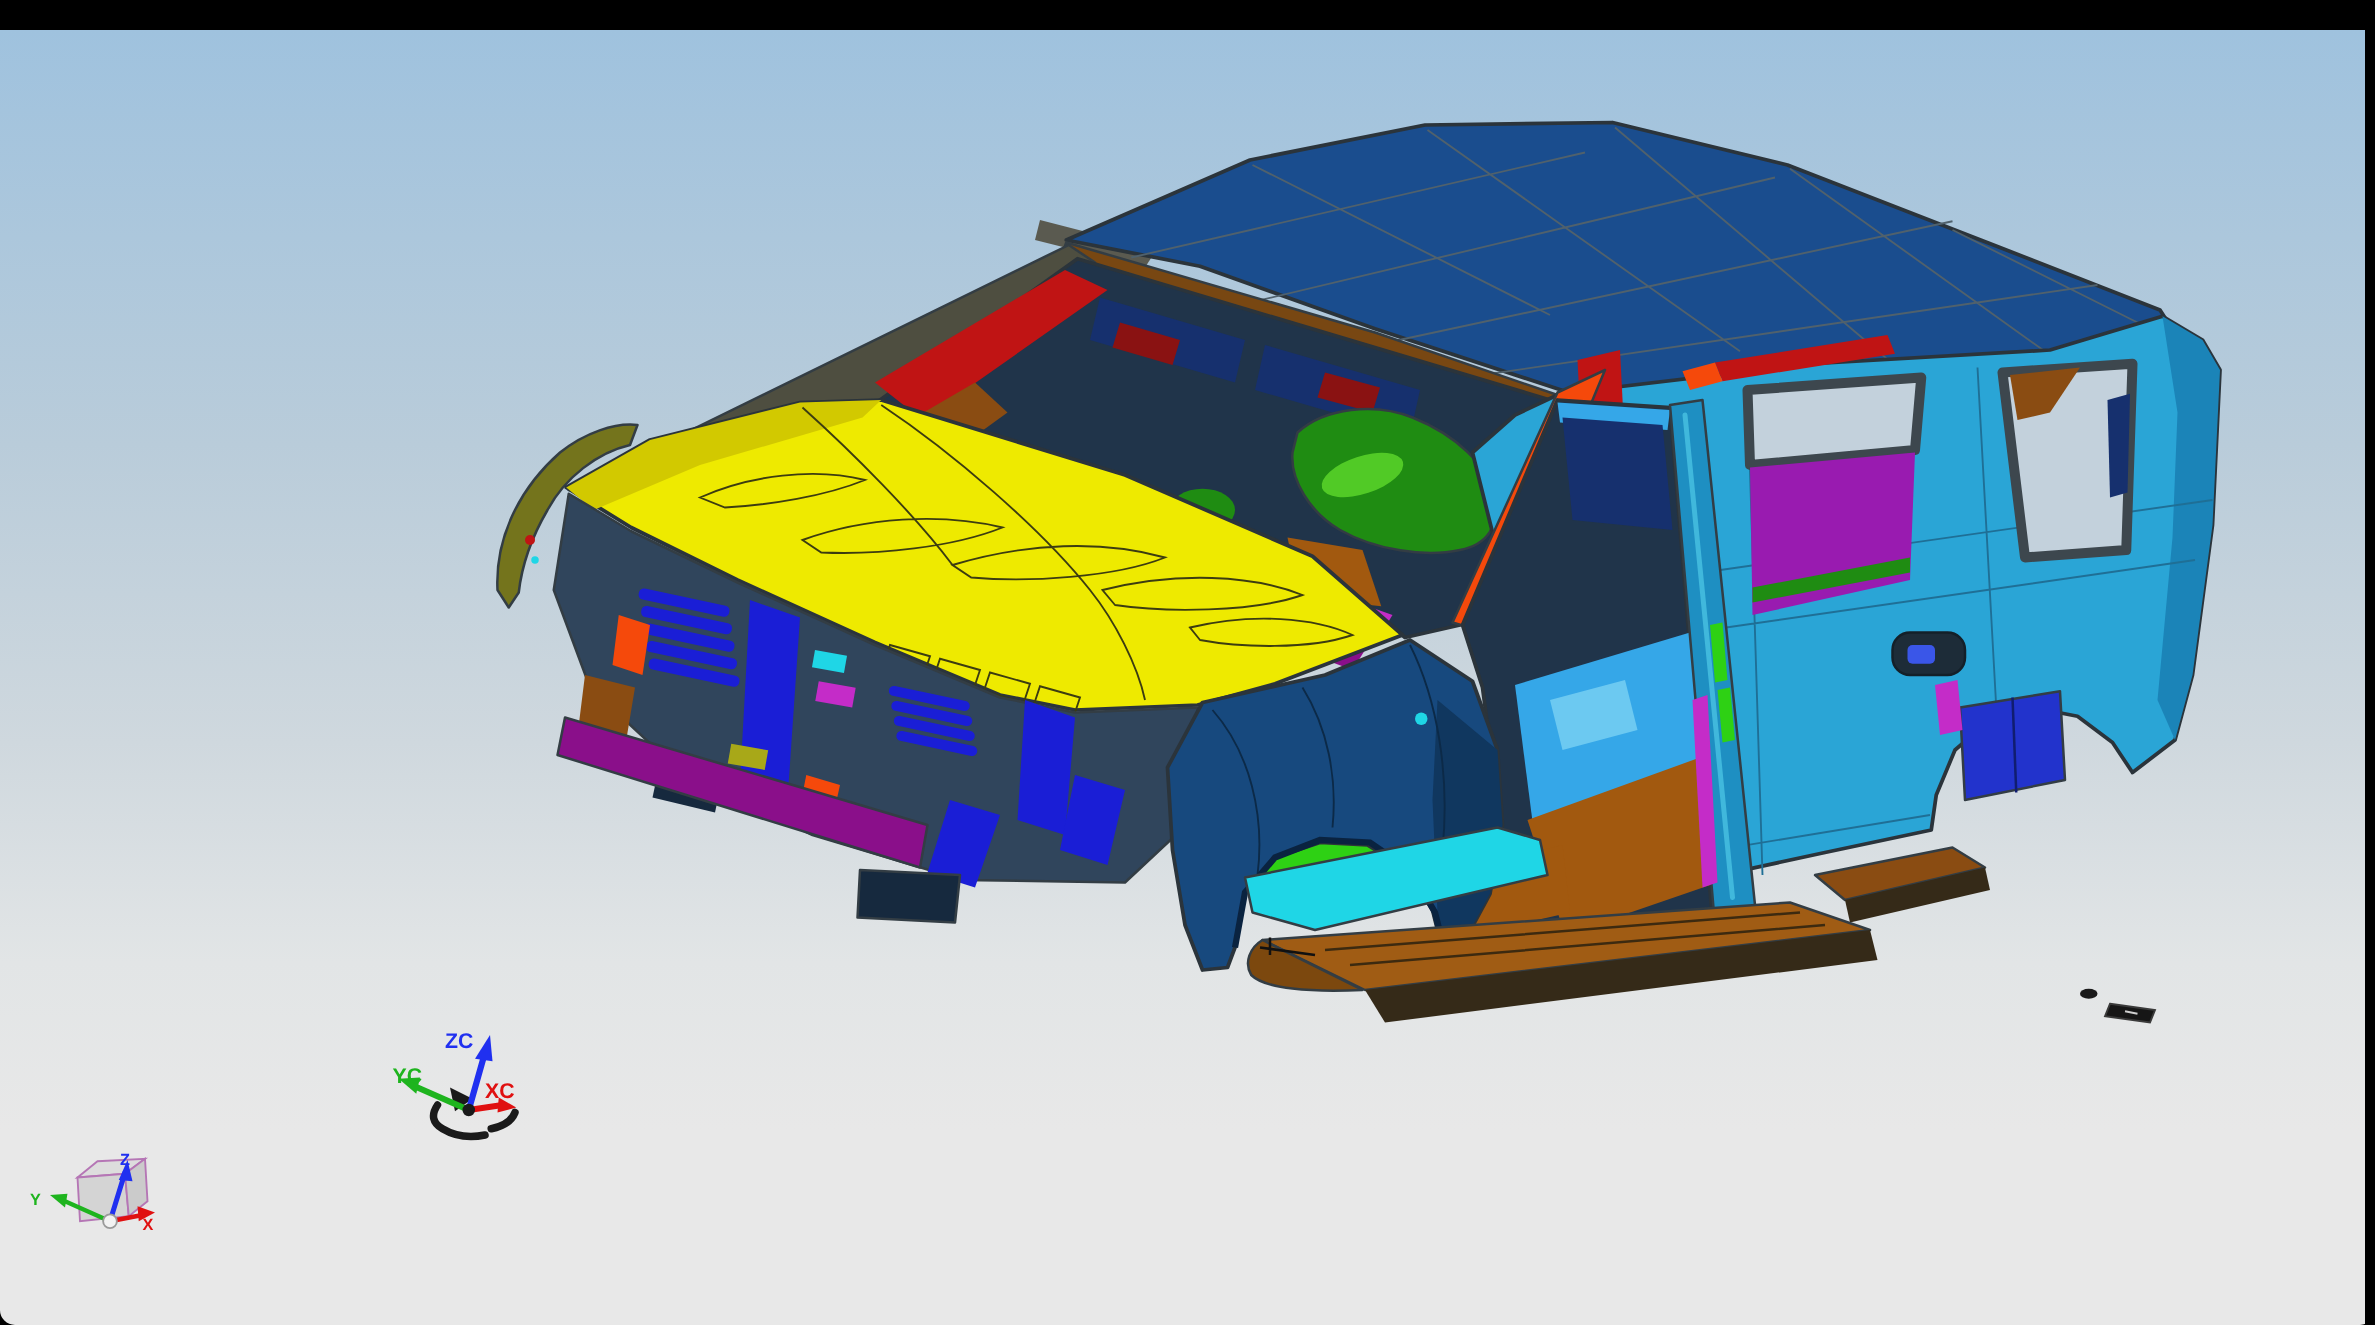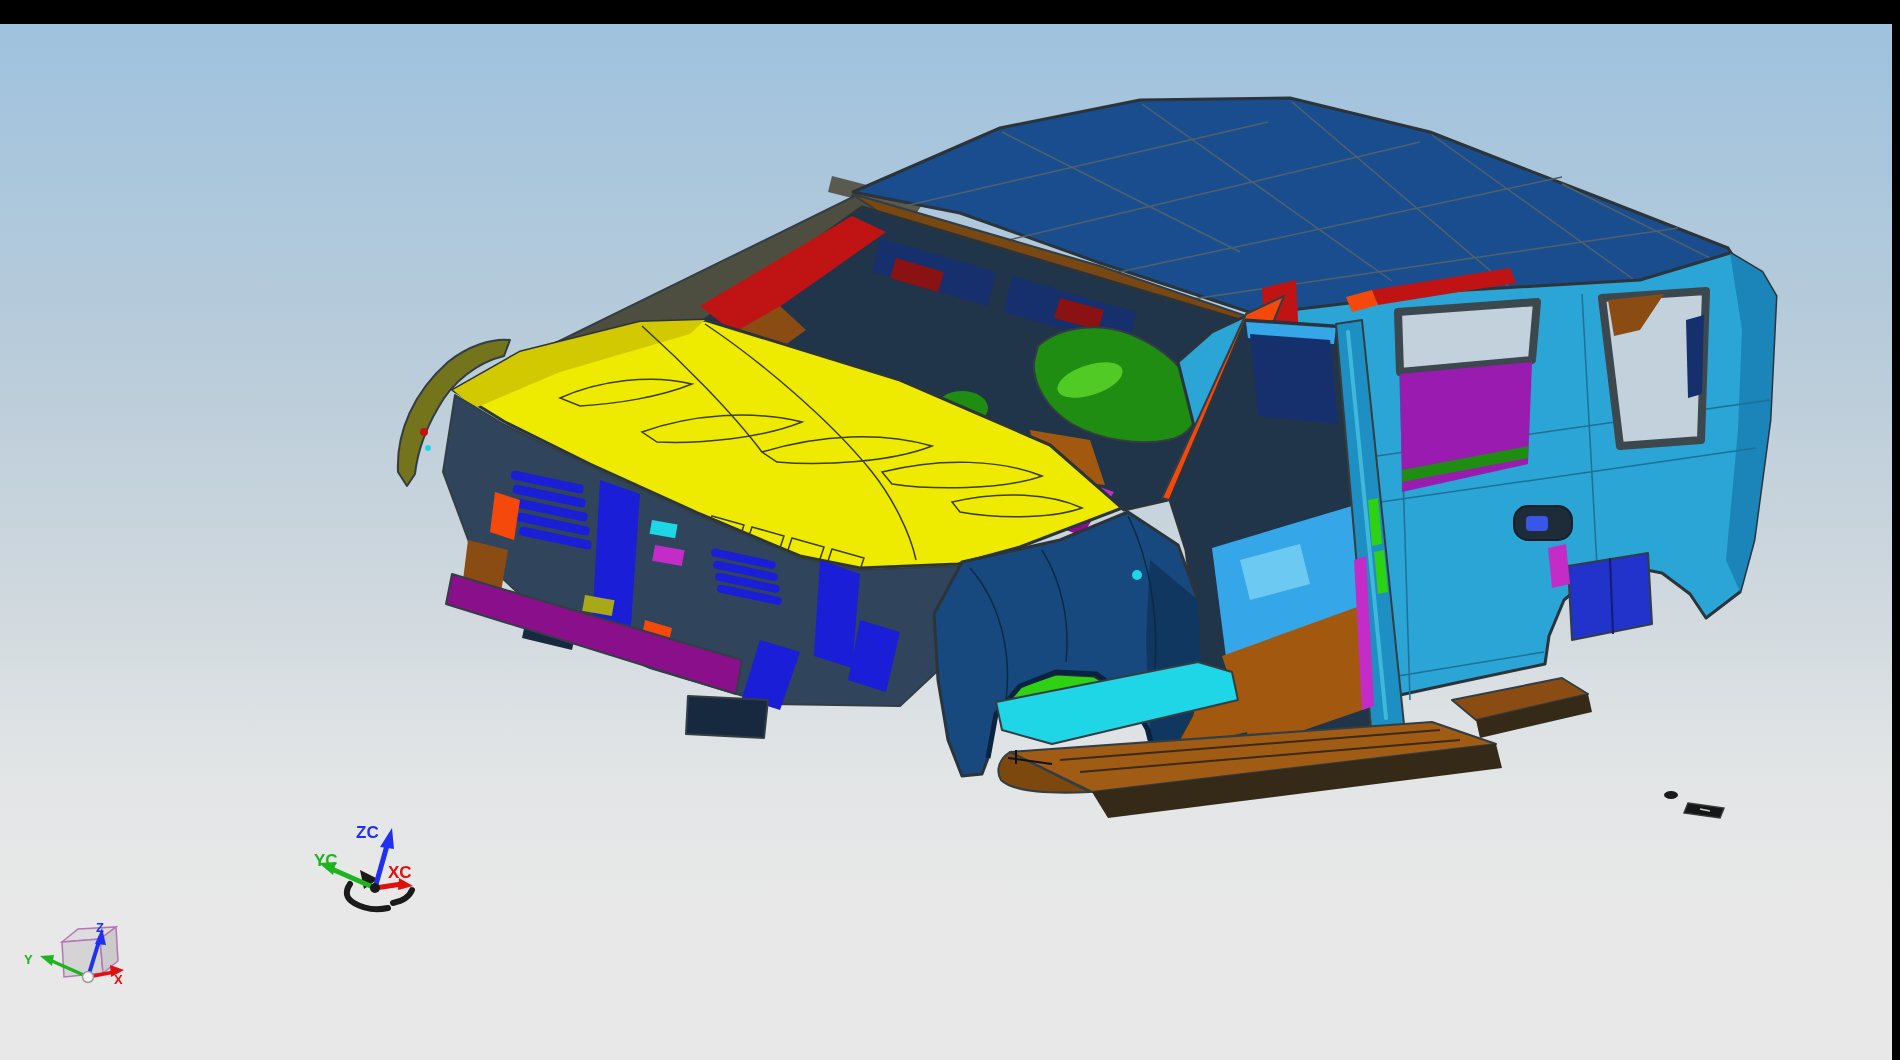--- a/index.html
+++ b/index.html
@@ -1,16 +1,16 @@
 <!DOCTYPE html>
 <html><head>
 <meta charset="utf-8">
 <style>
   html,body{margin:0;padding:0;background:#000;}
-  .screen{position:relative;width:1900px;height:1060px;overflow:hidden;font-family:"Liberation Sans",sans-serif;}
+  .screen{position:relative;width:1900px;height:1060px;overflow:hidden;font-family:"Liberation Sans",sans-serif;border-radius:12px;}
   .top-bar{position:absolute;left:0;top:0;width:1900px;height:24px;}
   .right-bar{position:absolute;right:0;top:0;width:8px;height:1060px;}
   .viewport{position:absolute;left:0;top:24px;width:1892px;height:1036px;}
   svg{position:absolute;left:0;top:0;}
   .o{stroke:#333d44;stroke-width:2;stroke-linejoin:round;}
   .o3{stroke:#2b343b;stroke-width:3;stroke-linejoin:round;}
   .thin{stroke-width:1.5;fill:none;}
   .noln{stroke:none;}
   .winfr{stroke:#3d474e;stroke-width:8;stroke-linejoin:round;}
   .lncap{fill:none;stroke-linecap:round;}

